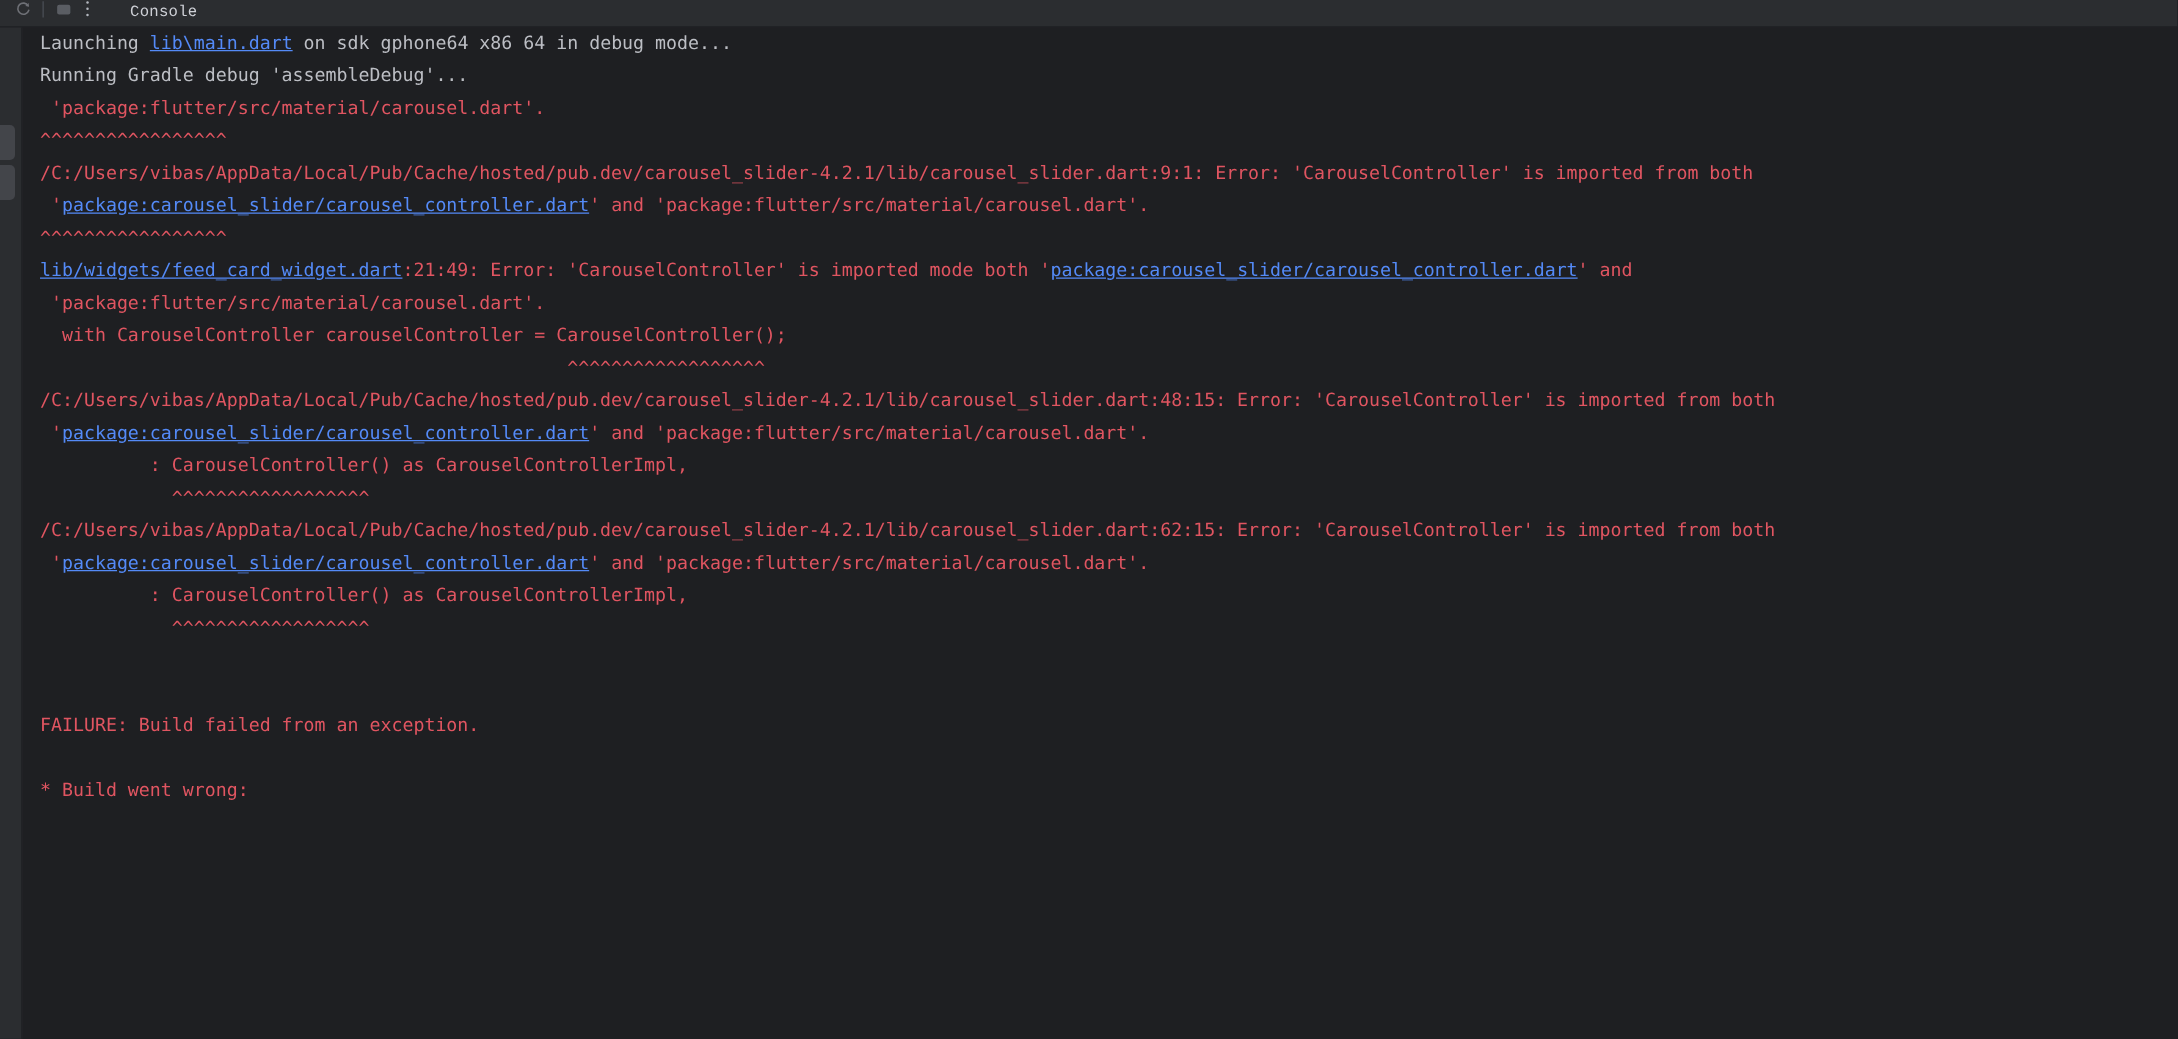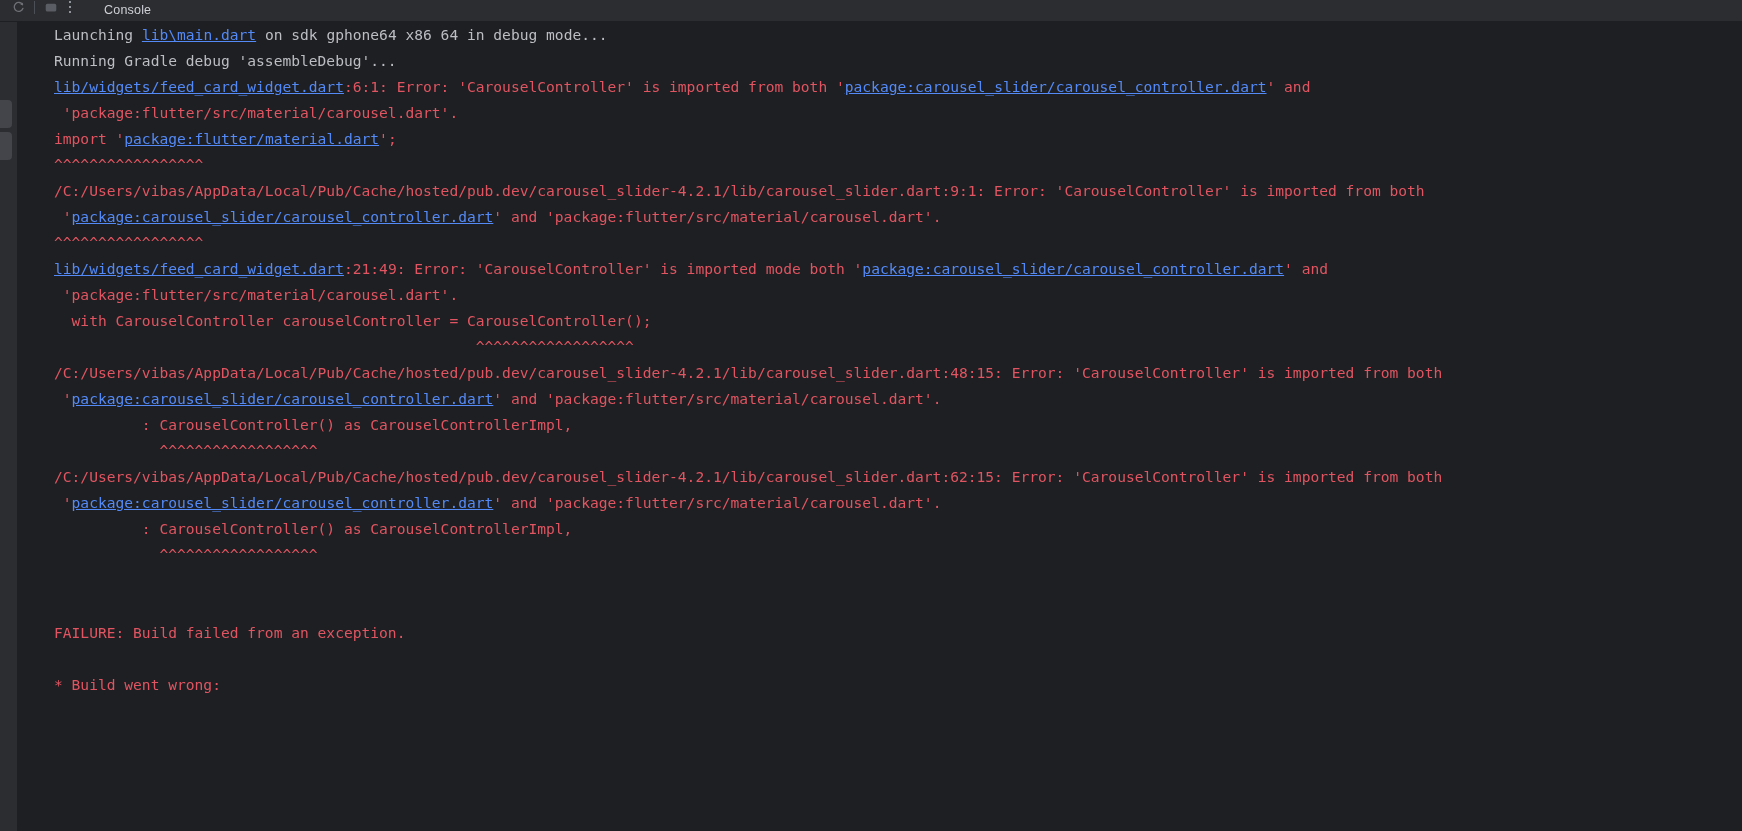--- a/index.html
+++ b/index.html
@@ -64,21 +64,21 @@
     width: 2px;
     height: 2px;
     background: #b4b8bf;
     border-radius: 50%;
   }
   .tab-console {
     position: relative;
     top: -4px;
     margin-left: 26px;
     color: #ced0d6;
-    font-family: Liberation Sans, sans-serif;
+    font-family: Liberation Mono, monospace;
     font-size: 12.5px;
     letter-spacing: 0.2px;
     white-space: nowrap;
   }
 
   
   .console-area {
     position: relative;
     height: 810px;
     background: #1e1f22;
@@ -107,21 +107,21 @@
     flex: 1 1 auto;
     position: relative;
     padding: 0;
     overflow: hidden;
   }
   .line {
     height: 26px;
     line-height: 26px;
     font-size: 14.6px;
     white-space: pre;
-    padding-left: 36px;
+    padding-left: 14px;
     letter-spacing: 0px;
   }
   .line.blank { height: 26px; }
 
   .t-info   { color: #bcbec4; }
   .t-err    { color: #e05561; }
   .t-link   { color: #548af7; text-decoration: underline; }
 
   
   .scroll-track {
@@ -162,23 +162,21 @@
 <div class="console-area">
 
   <div class="gutter">
     <div class="gutter-handle" style="top:78px;"></div>
     <div class="gutter-handle" style="top:110px;"></div>
   </div>
 
   <div class="log" id="log-lines">
       <div class="line"><span class="t-info">Launching </span><span class="t-link">lib\main.dart</span><span class="t-info"> on sdk gphone64 x86 64 in debug mode...</span></div>
       <div class="line"><span class="t-info">Running Gradle debug 'assembleDebug'...</span></div>
-      <div class="line"><span class="t-link">lib/widgets/feed_card_widget.dart</span><span class="t-err">:6:1: Error: 'CarouselController' is imported from both '</span><span class="t-link">package:carousel_slider/carousel_controller.dart</span><span class="t-err">' and</span></div>
       <div class="line"><span class="t-err"> 'package:flutter/src/material/carousel.dart'.</span></div>
-      <div class="line"><span class="t-err">import '</span><span class="t-link">package:flutter/material.dart</span><span class="t-err">';</span></div>
       <div class="line"><span class="t-err">^^^^^^^^^^^^^^^^^</span></div>
       <div class="line"><span class="t-err">/C:/Users/vibas/AppData/Local/Pub/Cache/hosted/pub.dev/carousel_slider-4.2.1/lib/carousel_slider.dart:9:1: Error: 'CarouselController' is imported from both</span></div>
       <div class="line"><span class="t-err"> '</span><span class="t-link">package:carousel_slider/carousel_controller.dart</span><span class="t-err">' and 'package:flutter/src/material/carousel.dart'.</span></div>
       <div class="line"><span class="t-err">^^^^^^^^^^^^^^^^^</span></div>
       <div class="line"><span class="t-link">lib/widgets/feed_card_widget.dart</span><span class="t-err">:21:49: Error: 'CarouselController' is imported mode both '</span><span class="t-link">package:carousel_slider/carousel_controller.dart</span><span class="t-err">' and</span></div>
       <div class="line"><span class="t-err"> 'package:flutter/src/material/carousel.dart'.</span></div>
       <div class="line"><span class="t-err">  with CarouselController carouselController = CarouselController();</span></div>
       <div class="line"><span class="t-err">                                                ^^^^^^^^^^^^^^^^^^</span></div>
       <div class="line"><span class="t-err">/C:/Users/vibas/AppData/Local/Pub/Cache/hosted/pub.dev/carousel_slider-4.2.1/lib/carousel_slider.dart:48:15: Error: 'CarouselController' is imported from both</span></div>
       <div class="line"><span class="t-err"> '</span><span class="t-link">package:carousel_slider/carousel_controller.dart</span><span class="t-err">' and 'package:flutter/src/material/carousel.dart'.</span></div>

